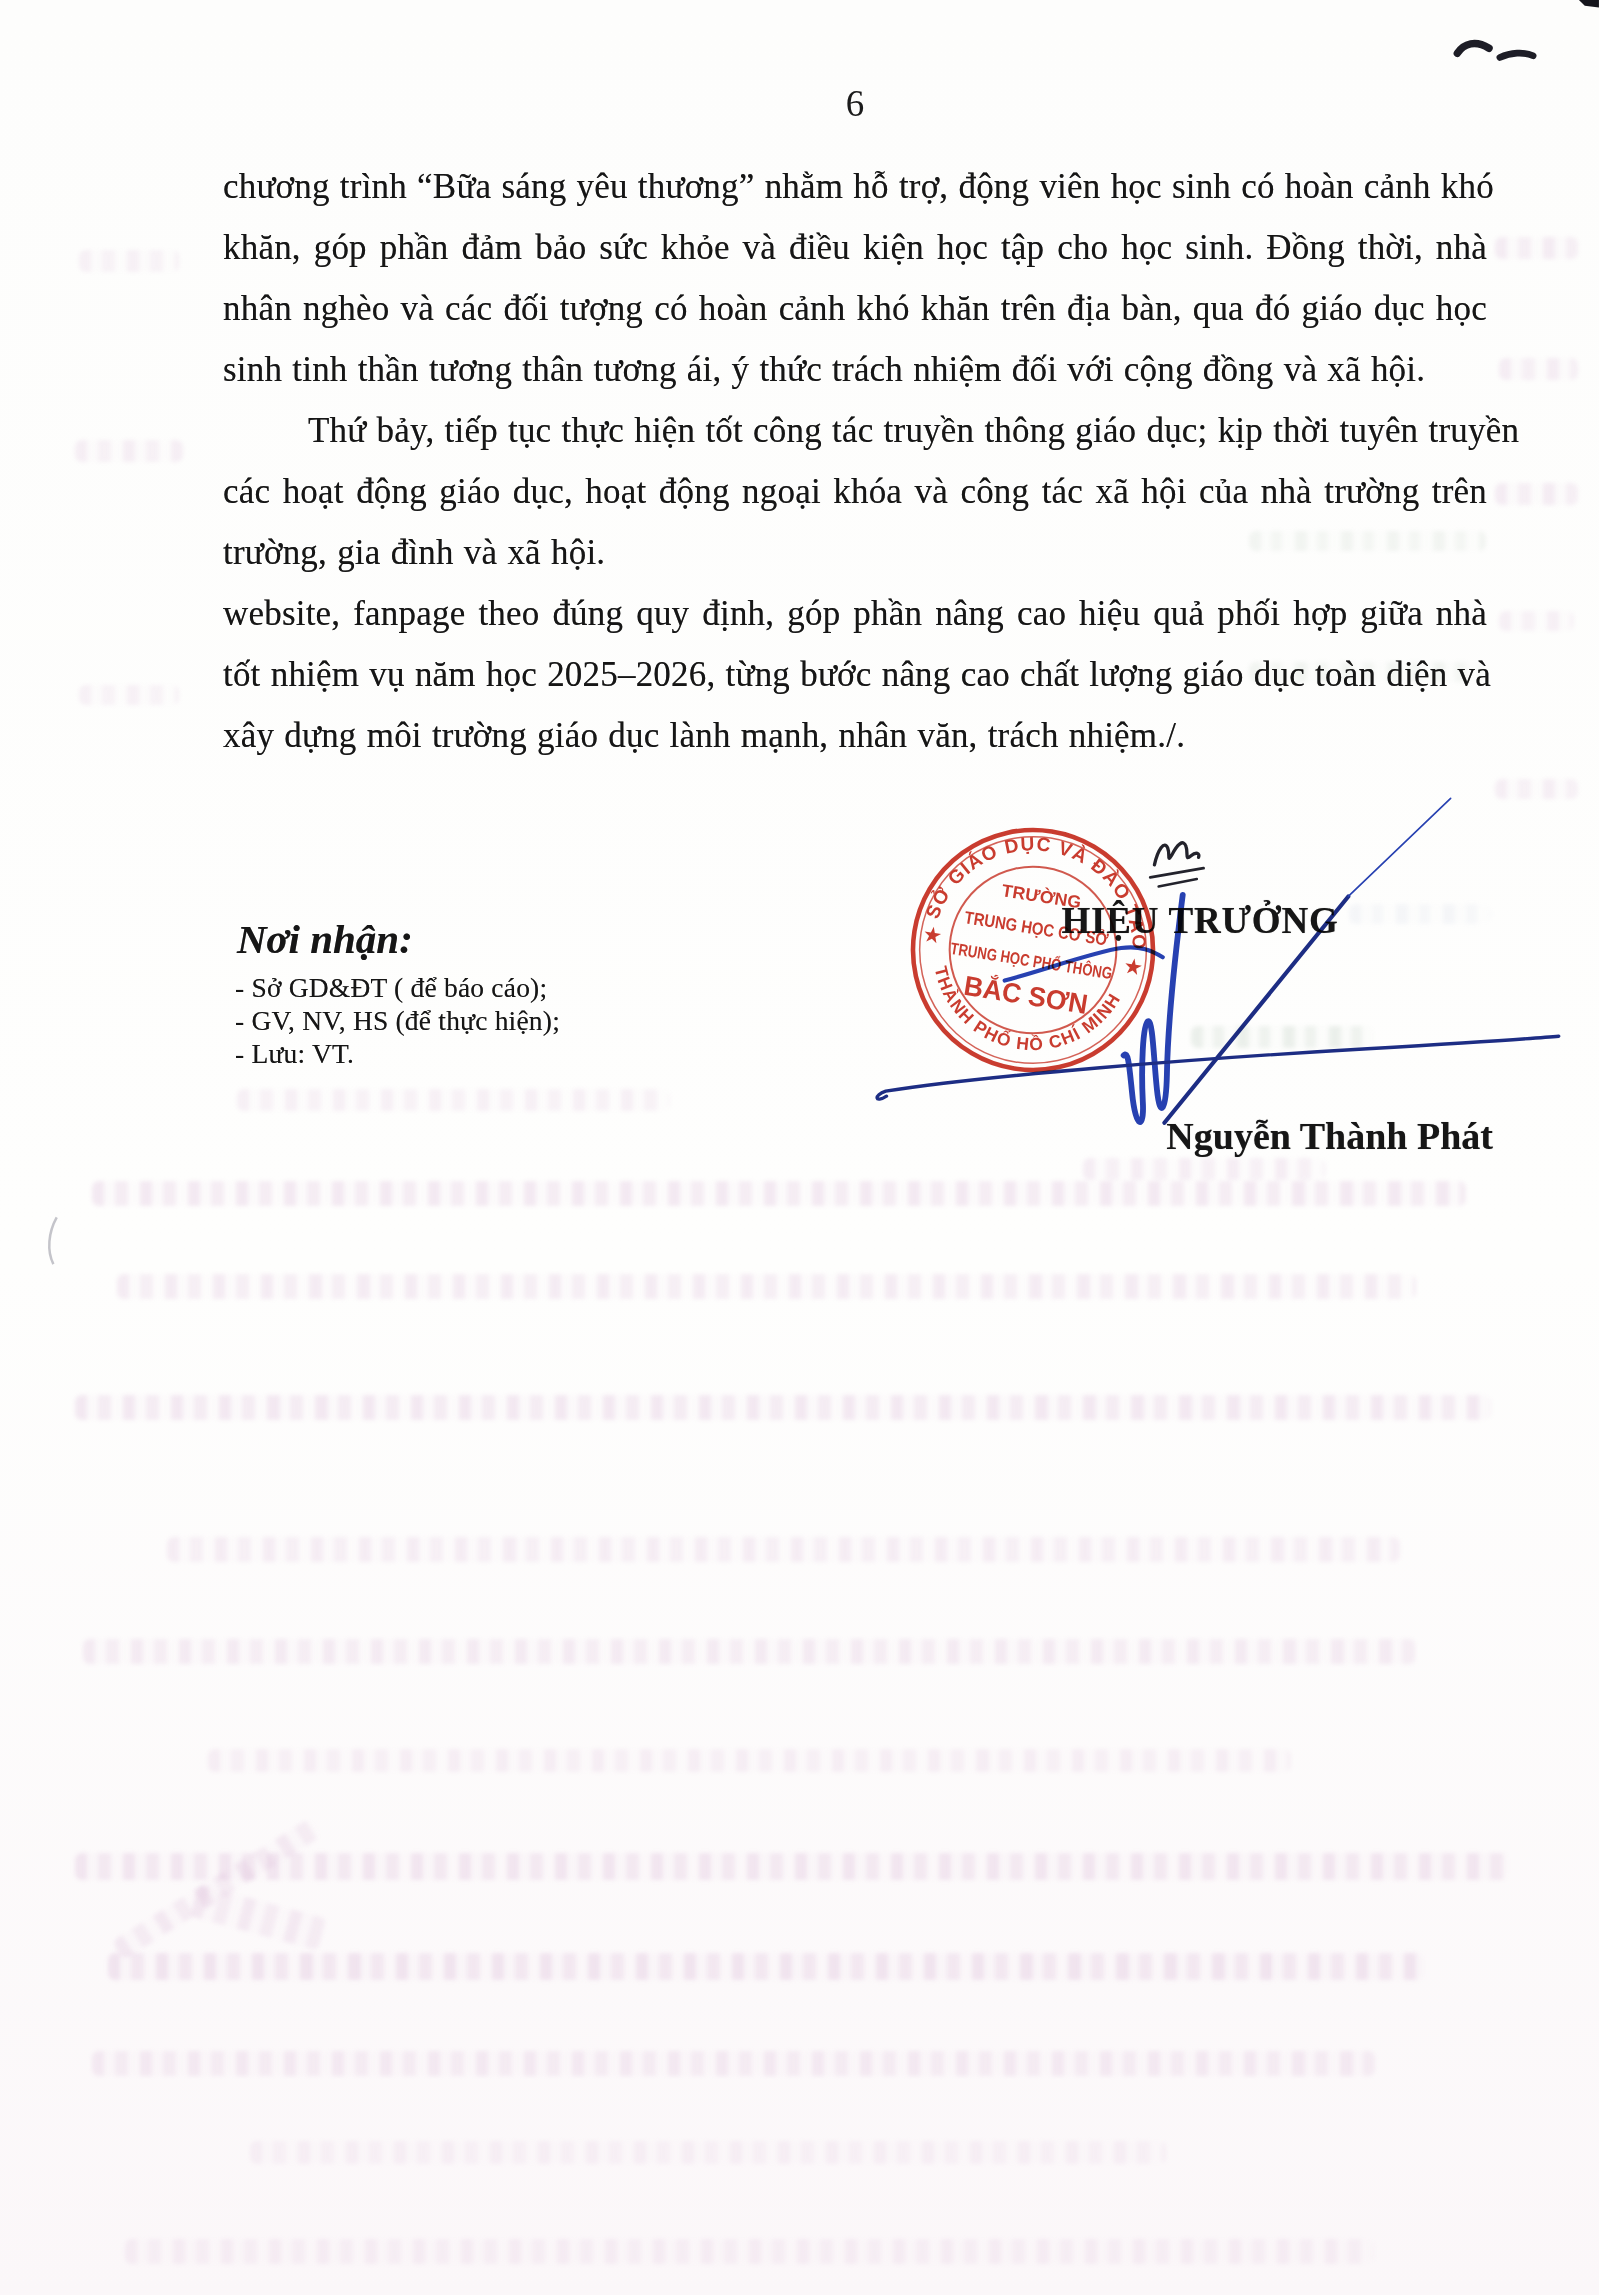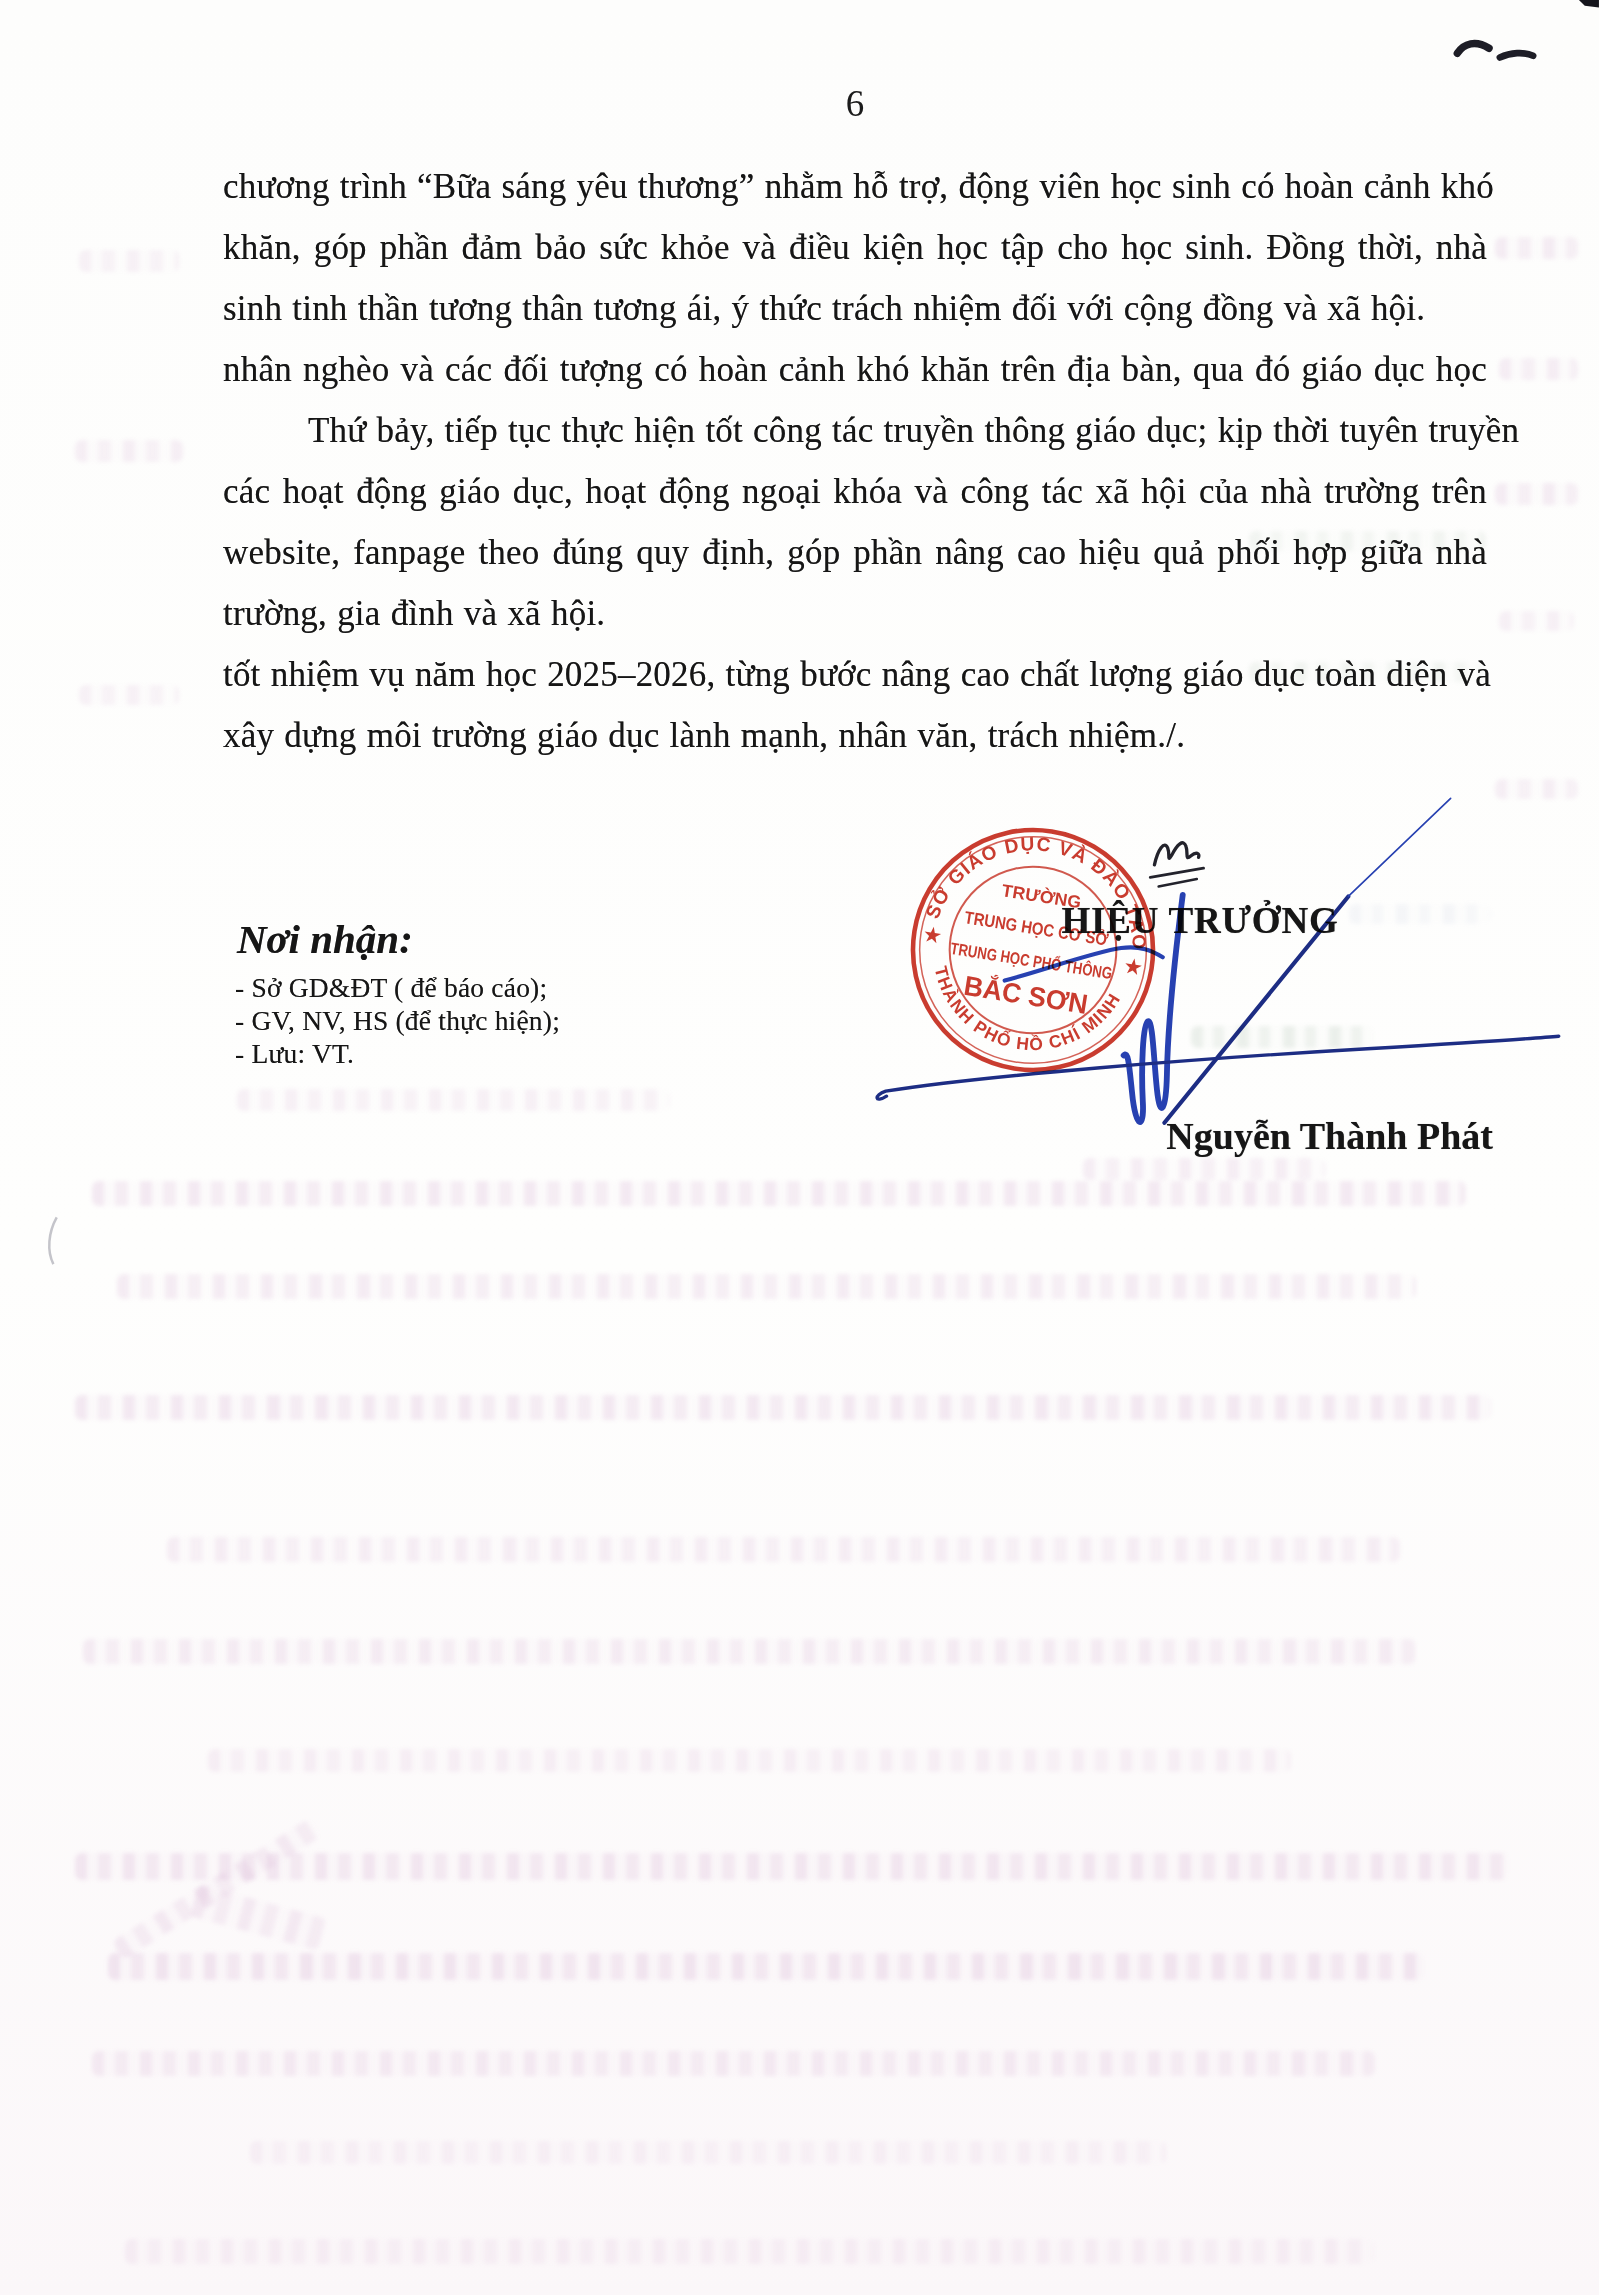--- a/index.html
+++ b/index.html
@@ -79,26 +79,26 @@
 </head>
 <body>
 
 <div class="page">
 
   <div class="pagenum">6</div>
 
   <div class="bodytext" id="body-lines">
       <div class="bline">chương trình “Bữa sáng yêu thương” nhằm hỗ trợ, động viên học sinh có hoàn cảnh khó</div>
       <div class="bline">khăn, góp phần đảm bảo sức khỏe và điều kiện học tập cho học sinh. Đồng thời, nhà</div>
+      <div class="bline">nhân nghèo và các đối tượng có hoàn cảnh khó khăn trên địa bàn, qua đó giáo dục học</div>
       <div class="bline last">sinh tinh thần tương thân tương ái, ý thức trách nhiệm đối với cộng đồng và xã hội.</div>
-      <div class="bline">nhân nghèo và các đối tượng có hoàn cảnh khó khăn trên địa bàn, qua đó giáo dục học</div>
       <div class="bline indent">Thứ bảy, tiếp tục thực hiện tốt công tác truyền thông giáo dục; kịp thời tuyên truyền</div>
       <div class="bline">các hoạt động giáo dục, hoạt động ngoại khóa và công tác xã hội của nhà trường trên</div>
+      <div class="bline last">trường, gia đình và xã hội.</div>
       <div class="bline">website, fanpage theo đúng quy định, góp phần nâng cao hiệu quả phối hợp giữa nhà</div>
-      <div class="bline last">trường, gia đình và xã hội.</div>
       <div class="bline">tốt nhiệm vụ năm học 2025–2026, từng bước nâng cao chất lượng giáo dục toàn diện và</div>
       <div class="bline last">xây dựng môi trường giáo dục lành mạnh, nhân văn, trách nhiệm./.</div>
     </div>
 
   <div class="recip-head">Nơi nhận:</div>
   <div class="recip-list" id="recipient-list">
       <div class="recip-item">- Sở GD&amp;ĐT ( để báo cáo);</div>
       <div class="recip-item">- GV, NV, HS (để thực hiện);</div>
       <div class="recip-item">- Lưu: VT.</div>
     </div>

